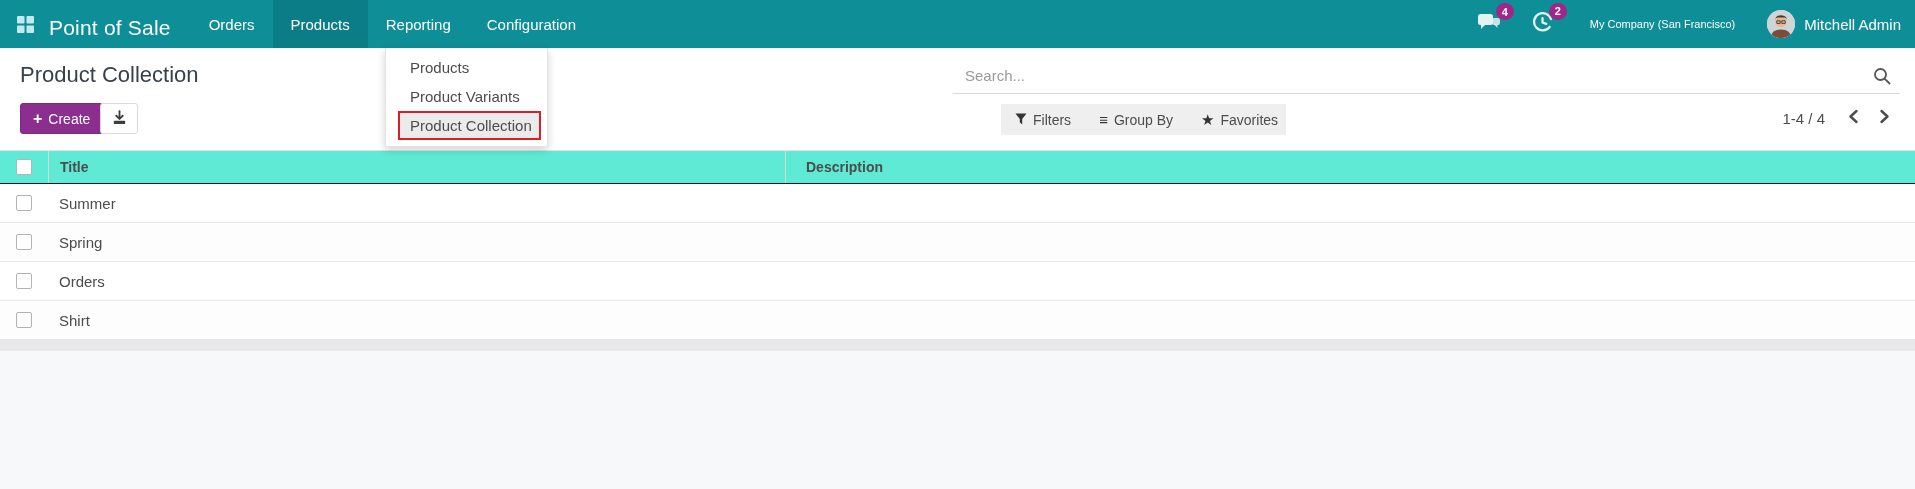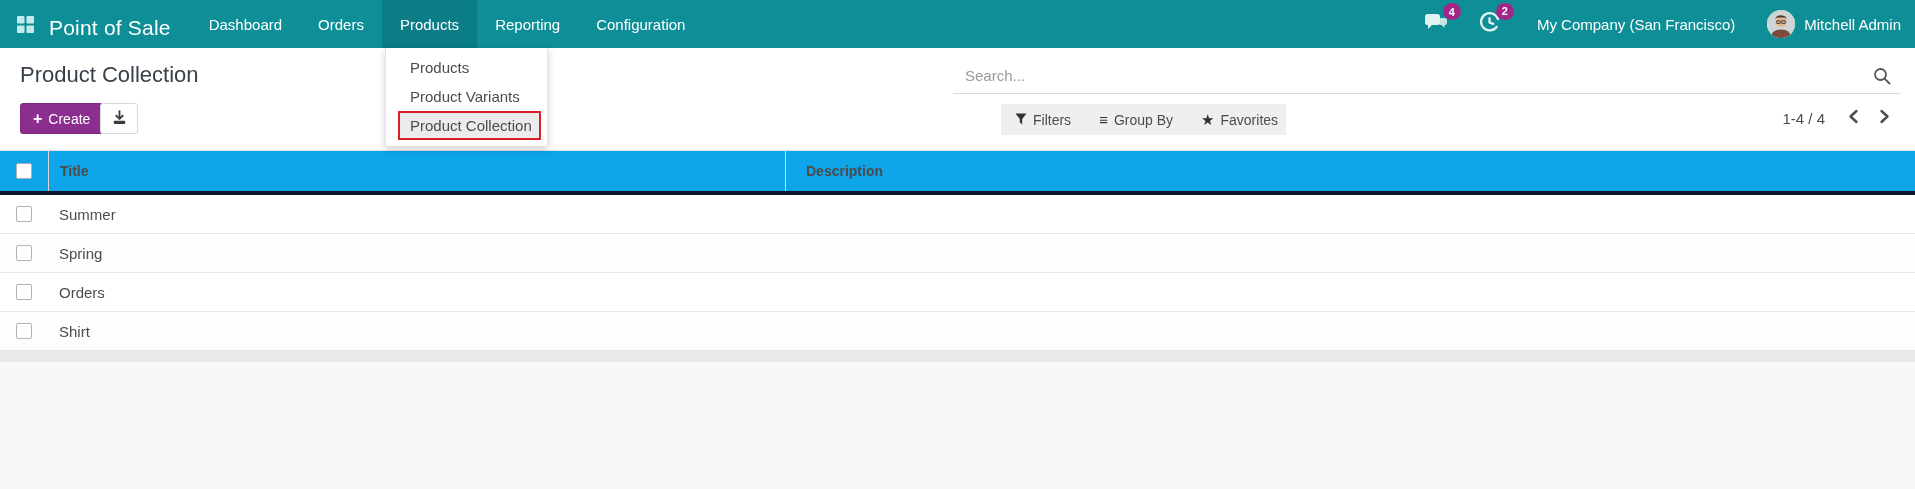--- a/index.html
+++ b/index.html
@@ -23,21 +23,21 @@
   .menu { display:flex; align-items:stretch; }
   .nav-item { display:flex; align-items:center; padding:0 18px; font-size:15px; cursor:pointer; white-space:nowrap; }
   .nav-item.active { background:#0a7d86; }
   .nav-right { margin-left:auto; display:flex; align-items:center; padding-right:14px; }
   .icon-btn { position:relative; display:flex; align-items:center; margin-right:30px; cursor:pointer; }
   .badge {
     position:absolute; top:-8px; right:-13px; min-width:18px; height:17px;
     background:#a02789; color:#fff; font-size:11px; font-weight:bold;
     border-radius:9px; display:flex; align-items:center; justify-content:center; padding:0 5px;
   }
-  .company { font-size:15px; margin:0 32px 0 6px; cursor:pointer; white-space:nowrap; }
+  .company { font-size:11px; margin:0 32px 0 6px; cursor:pointer; white-space:nowrap; }
   .avatar { width:28px; height:28px; border-radius:50%; overflow:hidden; flex:0 0 auto; cursor:pointer; background:#cfd6d8; }
   .username { font-size:15px; margin-left:9px; cursor:pointer; white-space:nowrap; }
 
   
   .dropdown {
     position:absolute; top:48px; left:385px; width:163px;
     background:#fff; border:1px solid #e4e4e4; border-top:none;
     box-shadow:0 3px 8px rgba(0,0,0,.18); padding:5px 0 6px 0; z-index:6;
   }
   .dropdown-item { font-size:15px; color:#4c4c4c; padding:6px 8px 6px 24px; cursor:pointer; white-space:nowrap; }
@@ -81,22 +81,22 @@
   .fbtn .glyph-icon { font-size:15px; line-height:1; color:#333; }
 
   .pager { position:absolute; right:22px; top:55px; height:31px; display:flex; align-items:center; gap:14px; }
   .pager-range { font-size:15px; color:#4c4c4c; margin-right:6px; }
   .pager-btn { display:flex; align-items:center; cursor:pointer; padding:2px; }
 
   
   .main-area { position:absolute; top:150px; left:0; width:1915px; height:339px; background:#f7f8f9; }
   .list-table { width:1915px; }
   .thead {
-    display:flex; height:45px; align-items:stretch; background:#0ea5e9;
-    border-top:1px solid #e2e2e2; border-bottom:4px solid #0f172a;
+    display:flex; height:34px; align-items:stretch; background:#5eead4;
+    border-top:1px solid #e2e2e2; border-bottom:1px solid #0f172a;
     font-weight:bold; font-size:14px; color:#4c4c4c;
   }
   .trow {
     display:flex; height:39px; align-items:stretch; background:#fff;
     border-bottom:1px solid #e7e7e7; font-size:15px; color:#4c4c4c; cursor:pointer;
   }
   .trow:nth-child(odd) { background:#fdfdfd; }
   .cell { display:flex; align-items:center; }
   .cb-col { width:48px; justify-content:center; flex:0 0 auto; }
   .title-col { width:737px; padding-left:11px; flex:0 0 auto; }
@@ -118,21 +118,20 @@
           <rect x="1" y="1" width="7.5" height="7.5" rx="1"></rect>
           <rect x="10.5" y="1" width="7.5" height="7.5" rx="1"></rect>
           <rect x="1" y="10.5" width="7.5" height="7.5" rx="1"></rect>
           <rect x="10.5" y="10.5" width="7.5" height="7.5" rx="1"></rect>
         </g>
       </svg>
   </span>
   <div class="brand">Point of Sale</div>
 
   <nav class="menu">
-    <div class="nav-item">Dashboard</div>
     <div class="nav-item">Orders</div>
     <div class="nav-item active">Products</div>
     <div class="nav-item">Reporting</div>
     <div class="nav-item">Configuration</div>
   </nav>
 
   <div class="nav-right">
     <div class="icon-btn">
       <span>
         <svg width="24" height="22" viewBox="0 0 24 22">

